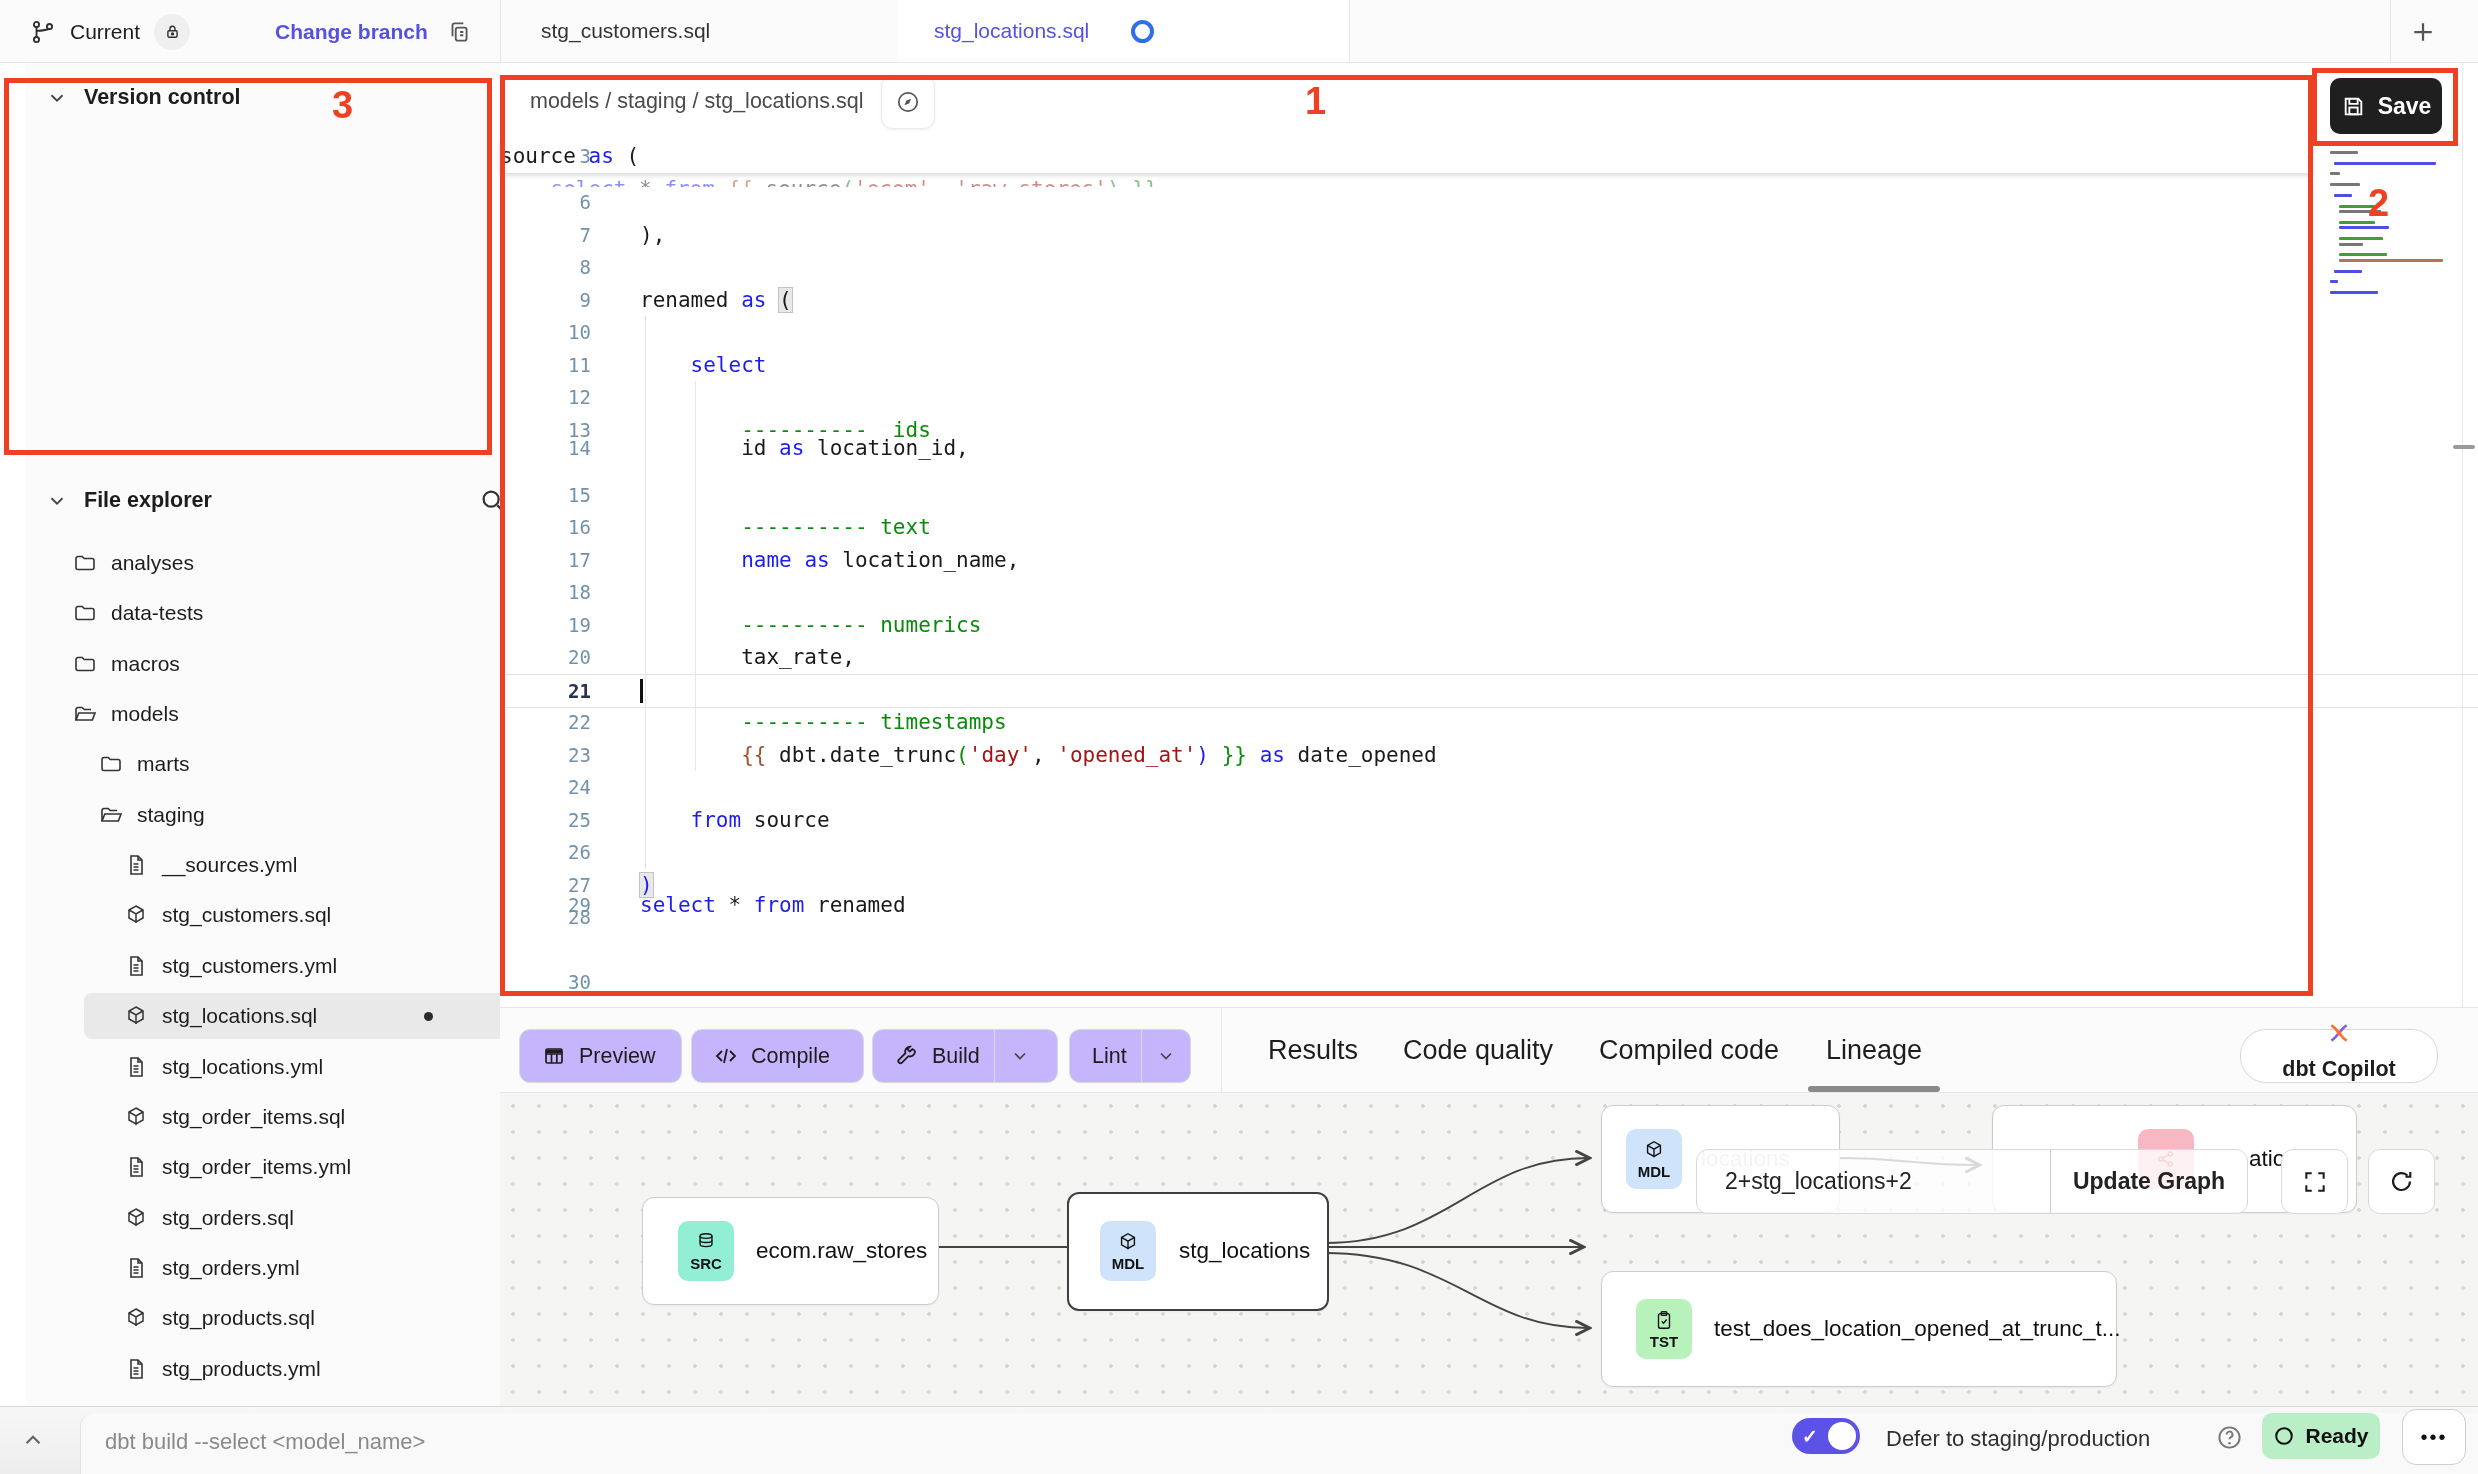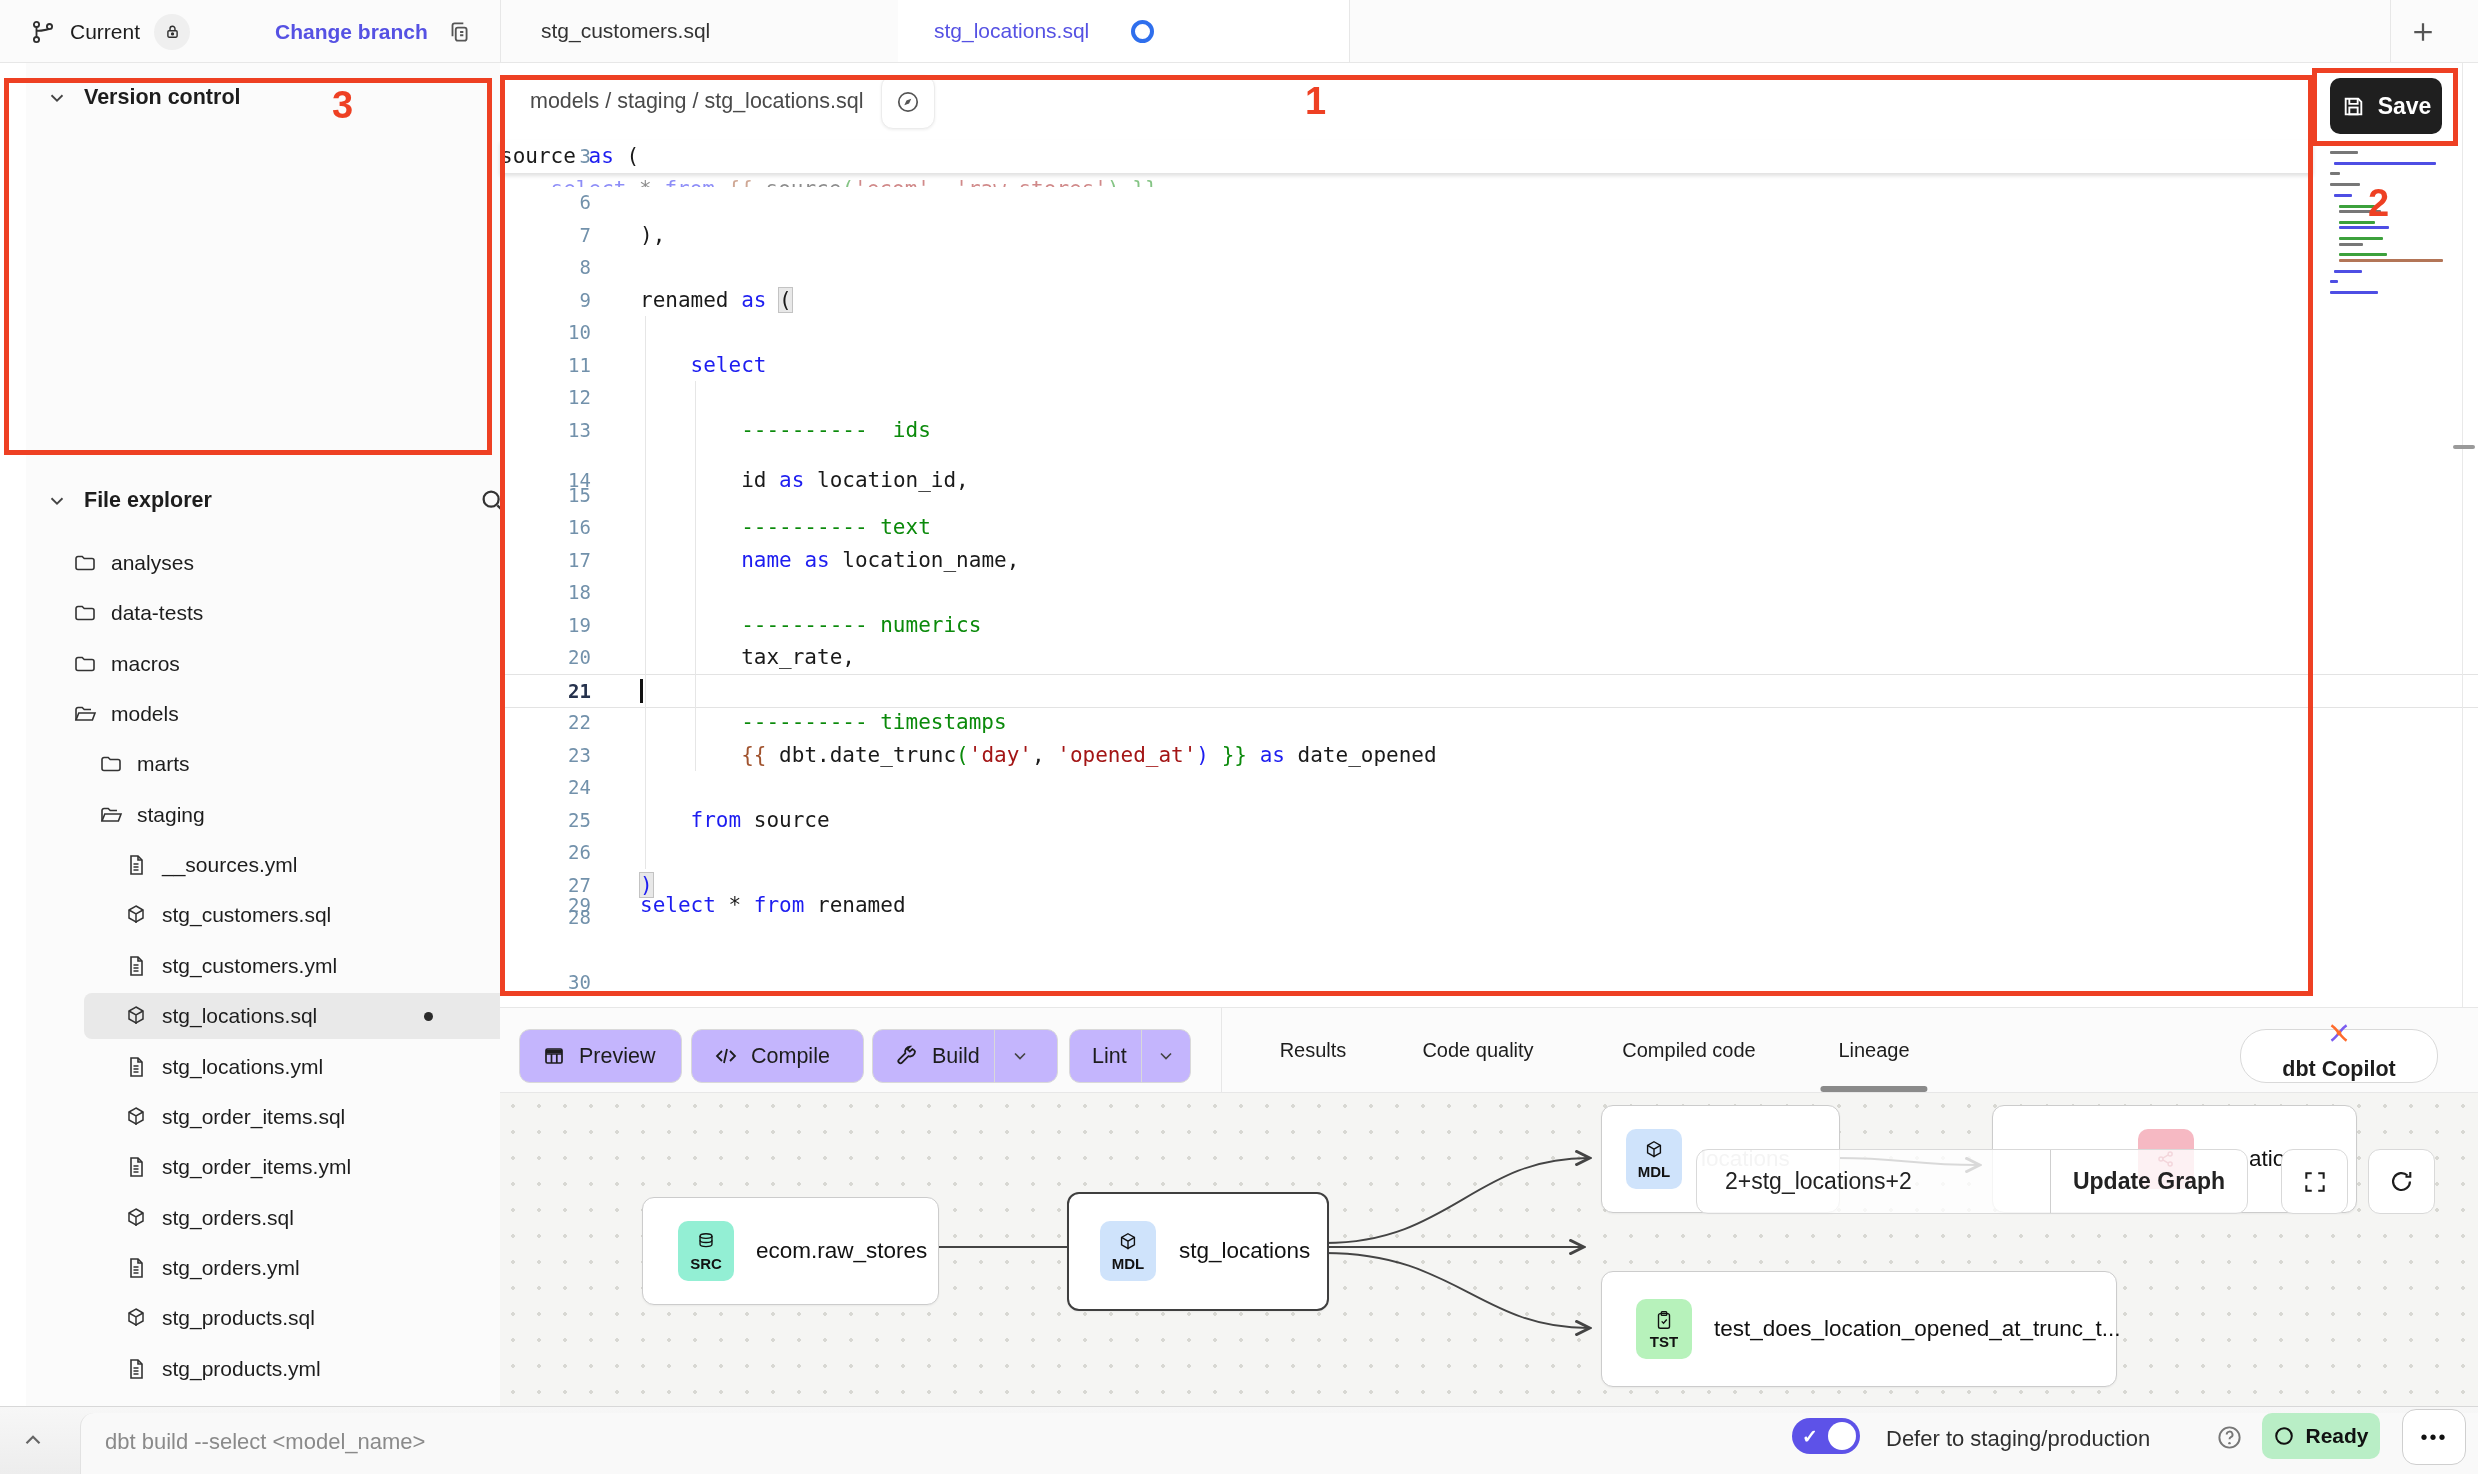--- a/index.html
+++ b/index.html
@@ -49,21 +49,21 @@
   .minimap div{position:absolute;height:3px;border-radius:1px;}
   
   .savebtn{left:2330px;top:78px;width:112px;height:56px;background:#1f1f1f;border-radius:10px;color:#fff;display:flex;align-items:center;justify-content:center;gap:12px;font-size:23px;font-weight:700;z-index:60;}
   .redbox{border:5px solid #ee4023;z-index:50;pointer-events:none;}
   .redlabel{color:#ee4023;font-size:38px;font-weight:700;z-index:51;}
   
   .toolbar{left:500px;top:1007px;width:1978px;height:86px;background:#fbfbfb;border-top:1px solid #e7e7e7;border-bottom:1px solid #e7e7e7;}
   .btn{position:absolute;top:21px;height:52px;border:1px solid #d9d9d9;border-radius:11px;background:#c4b5fd;display:flex;align-items:center;font-size:21.5px;color:#1d1d1d;}
   .btn .seg{display:flex;align-items:center;gap:13px;padding:0 22px;height:100%;}
   .btn .ddseg{border-left:1px solid #d9d9d9;width:50px;height:100%;display:flex;align-items:center;justify-content:center;}
-  .ptab{position:absolute;top:0;height:84px;display:flex;align-items:center;font-size:20px;color:#1d1d1d;padding:0 4px;}
+  .ptab{position:absolute;top:0;height:84px;display:flex;align-items:center;font-size:27px;color:#1d1d1d;padding:0 4px;}
   .ptab .ul{position:absolute;left:-14px;right:-14px;bottom:0;height:6px;background:#8a8a8a;border-radius:3px;display:none;}
   .ptab.active .ul{display:block;}
   .copilot{position:absolute;left:1740px;top:21px;width:196px;height:52px;border:1px solid #d9d9d9;border-radius:26px;background:#fff;display:flex;align-items:center;justify-content:center;gap:11px;font-size:21.5px;font-weight:600;color:#1d1d1d;flex-direction:column;}
   
   .lineage{left:500px;top:1093px;width:1978px;height:313px;background:#f5f5f3;
     background-image:radial-gradient(#d8d8d3 1.6px,transparent 1.6px);background-size:26px 26px;overflow:hidden;}
   .node{position:absolute;background:#fff;border:1.5px solid #cccccc;border-radius:12px;box-shadow:0 1px 2px rgba(0,0,0,.05);}
   .node.sel{border:2.5px solid #3f3f3f;}
   .badge{position:absolute;width:56px;height:60px;border-radius:10px;display:flex;flex-direction:column;align-items:center;justify-content:center;gap:2px;font-size:15px;font-weight:700;color:#111;}
   .nlabel{position:absolute;font-size:22.5px;color:#111;}
@@ -334,21 +334,21 @@
     <div class="hiddenline codefont" id="hiddenline"><span class="src" style="height:32px;line-height:32px;"><span class="tok-t">    </span><span class="tok-k">select</span><span class="tok-t"> * </span><span class="tok-k">from</span><span class="tok-t"> </span><span class="tok-j">{{</span><span class="tok-t"> source</span><span class="tok-g">(</span><span class="tok-s">'ecom'</span><span class="tok-t">, </span><span class="tok-s">'raw_stores'</span><span class="tok-g">)</span><span class="tok-t"> </span><span class="tok-g">}}</span></span></div>
     <div id="codelines">
         <div class="codeline codefont" style="top: 123px;"><span class="gut gutnum" style="line-height:32.5px;">6</span><span class="src"></span></div>
         <div class="codeline codefont" style="top: 155.5px;"><span class="gut gutnum" style="line-height:32.5px;">7</span><span class="src"><span class="tok-t">),</span></span></div>
         <div class="codeline codefont" style="top: 188px;"><span class="gut gutnum" style="line-height:32.5px;">8</span><span class="src"></span></div>
         <div class="codeline codefont" style="top: 220.5px;"><span class="gut gutnum" style="line-height:32.5px;">9</span><span class="src"><span class="tok-t">renamed </span><span class="tok-k">as</span><span class="tok-t"> </span><span class="tok-bh">(</span></span></div>
         <div class="codeline codefont" style="top: 253px;"><span class="gut gutnum" style="line-height:32.5px;">10</span><span class="src"></span></div>
         <div class="codeline codefont" style="top: 285.5px;"><span class="gut gutnum" style="line-height:32.5px;">11</span><span class="src"><span class="tok-t">    </span><span class="tok-k">select</span></span></div>
         <div class="codeline codefont" style="top: 318px;"><span class="gut gutnum" style="line-height:32.5px;">12</span><span class="src"></span></div>
         <div class="codeline codefont" style="top: 350.5px;"><span class="gut gutnum" style="line-height:32.5px;">13</span><span class="src"><span class="tok-c">        ----------  ids</span></span></div>
-        <div class="codeline codefont" style="top: 401px;"><span class="gut gutnum" style="line-height:32.5px;">14</span><span class="src"><span class="tok-t">        id </span><span class="tok-k">as</span><span class="tok-t"> location_id,</span></span></div>
+        <div class="codeline codefont" style="top: 369px;"><span class="gut gutnum" style="line-height:32.5px;">14</span><span class="src"><span class="tok-t">        id </span><span class="tok-k">as</span><span class="tok-t"> location_id,</span></span></div>
         <div class="codeline codefont" style="top: 415.5px;"><span class="gut gutnum" style="line-height:32.5px;">15</span><span class="src"></span></div>
         <div class="codeline codefont" style="top: 448px;"><span class="gut gutnum" style="line-height:32.5px;">16</span><span class="src"><span class="tok-c">        ---------- text</span></span></div>
         <div class="codeline codefont" style="top: 480.5px;"><span class="gut gutnum" style="line-height:32.5px;">17</span><span class="src"><span class="tok-t">        </span><span class="tok-k">name</span><span class="tok-t"> </span><span class="tok-k">as</span><span class="tok-t"> location_name,</span></span></div>
         <div class="codeline codefont" style="top: 513px;"><span class="gut gutnum" style="line-height:32.5px;">18</span><span class="src"></span></div>
         <div class="codeline codefont" style="top: 545.5px;"><span class="gut gutnum" style="line-height:32.5px;">19</span><span class="src"><span class="tok-c">        ---------- numerics</span></span></div>
         <div class="codeline codefont" style="top: 578px;"><span class="gut gutnum" style="line-height:32.5px;">20</span><span class="src"><span class="tok-t">        tax_rate,</span></span></div>
         <div class="codeline codefont curline" style="top: 610.5px;"><span class="gut gutnum" style="line-height:32.5px;">21</span><span class="src"></span><span class="caret"></span></div>
         <div class="codeline codefont" style="top: 643px;"><span class="gut gutnum" style="line-height:32.5px;">22</span><span class="src"><span class="tok-c">        ---------- timestamps</span></span></div>
         <div class="codeline codefont" style="top: 675.5px;"><span class="gut gutnum" style="line-height:32.5px;">23</span><span class="src"><span class="tok-t">        </span><span class="tok-j">{{</span><span class="tok-t"> dbt.date_trunc</span><span class="tok-g">(</span><span class="tok-s">'day'</span><span class="tok-t">, </span><span class="tok-s">'opened_at'</span><span class="tok-b">)</span><span class="tok-t"> </span><span class="tok-g">}}</span><span class="tok-t"> </span><span class="tok-k">as</span><span class="tok-t"> date_opened</span></span></div>
         <div class="codeline codefont" style="top: 708px;"><span class="gut gutnum" style="line-height:32.5px;">24</span><span class="src"></span></div>

